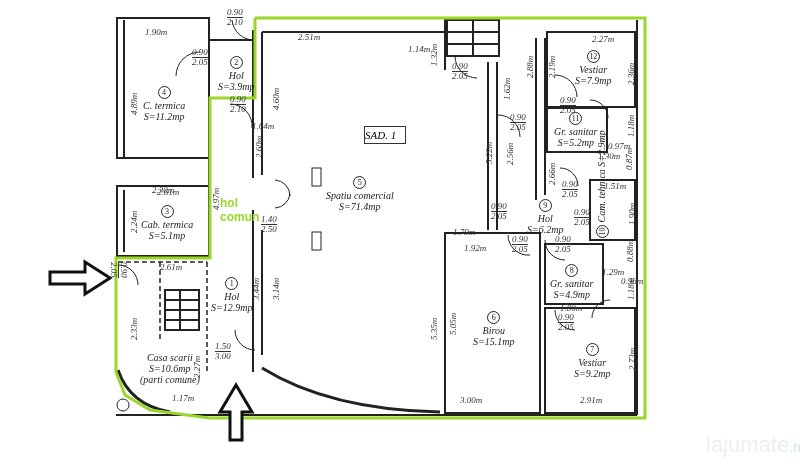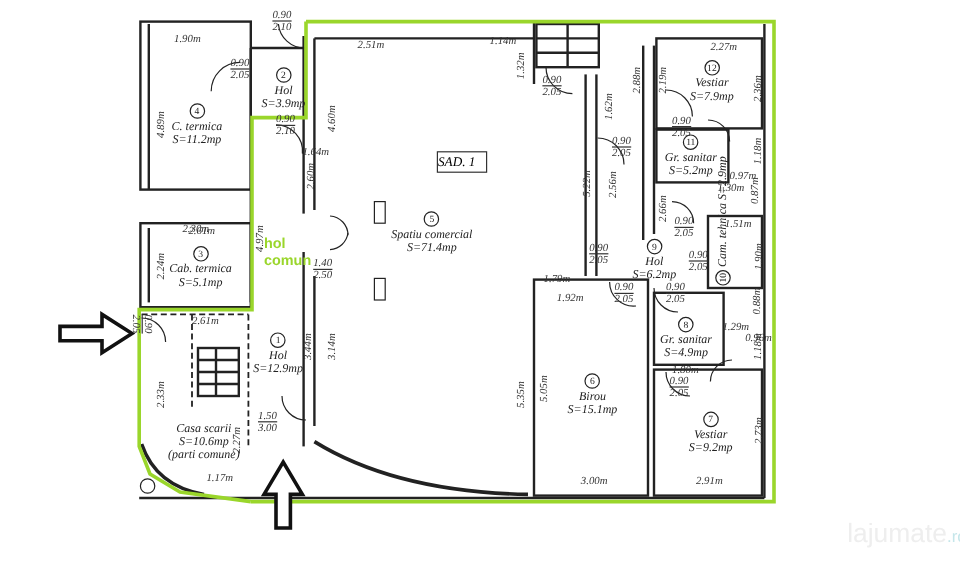--- a/index.html
+++ b/index.html
@@ -187,41 +187,41 @@
 <div class="dim v" style="left:130px;top:233px;">2.24m</div>
 <div class="dim" style="left:160px;top:263px;">2.61m</div>
 <div class="dim v" style="left:130px;top:340px;">2.33m</div>
 <div class="dim" style="left:172px;top:394px;">1.17m</div>
 <div class="dim v" style="left:193px;top:378px;">2.27m</div>
 <div class="dim" style="left:224px;top:122px;margin-left:28px;">1.64m</div>
 <div class="dim v" style="left:212px;top:210px;">4.97m</div>
 <div class="dim v" style="left:255px;top:158px;">2.60m</div>
 <div class="dim v" style="left:272px;top:110px;">4.60m</div>
 <div class="dim" style="left:298px;top:33px;">2.51m</div>
-<div class="dim" style="left:408px;top:30px;">1.14m</div>
+<div class="dim" style="left:408px;top:45px;">1.14m</div>
 <div class="dim v" style="left:430px;top:66px;">1.32m</div>
 <div class="dim v" style="left:485px;top:164px;">5.22m</div>
 <div class="dim v" style="left:503px;top:100px;">1.62m</div>
 <div class="dim v" style="left:526px;top:78px;">2.88m</div>
 <div class="dim v" style="left:506px;top:165px;">2.56m</div>
 <div class="dim v" style="left:548px;top:78px;">2.19m</div>
 <div class="dim" style="left:592px;top:35px;">2.27m</div>
 <div class="dim v" style="left:627px;top:85px;">2.36m</div>
 <div class="dim v" style="left:627px;top:137px;">1.18m</div>
 <div class="dim" style="left:608px;top:142px;">0.97m</div>
 <div class="dim" style="left:598px;top:152px;">1.30m</div>
 <div class="dim v" style="left:625px;top:170px;">0.87m</div>
 <div class="dim v" style="left:548px;top:185px;">2.66m</div>
 <div class="dim" style="left:604px;top:182px;">1.51m</div>
 <div class="dim v" style="left:628px;top:225px;">1.90m</div>
 <div class="dim" style="left:453px;top:228px;">1.79m</div>
 <div class="dim" style="left:464px;top:244px;">1.92m</div>
 <div class="dim v" style="left:449px;top:335px;">5.05m</div>
 <div class="dim v" style="left:430px;top:340px;">5.35m</div>
-<div class="dim" style="left:484px;top:396px;">3.00m</div>
+<div class="dim" style="left:460px;top:396px;">3.00m</div>
 <div class="dim" style="left:580px;top:396px;">2.91m</div>
 <div class="dim v" style="left:628px;top:370px;">2.73m</div>
 <div class="dim" style="left:560px;top:304px;">1.80m</div>
 <div class="dim" style="left:602px;top:268px;">1.29m</div>
 <div class="dim v" style="left:626px;top:262px;">0.88m</div>
 <div class="dim" style="left:621px;top:277px;">0.96m</div>
 <div class="dim v" style="left:627px;top:300px;">1.18m</div>
 <div class="dim v" style="left:252px;top:300px;">3.44m</div>
 <div class="dim v" style="left:272px;top:300px;">3.14m</div>
 

